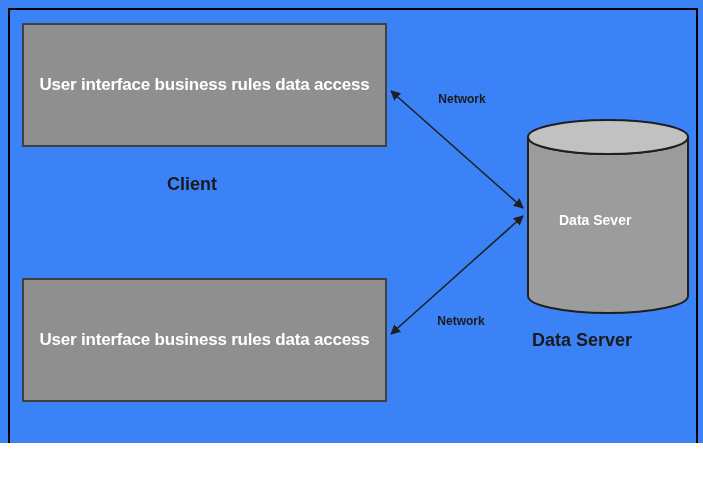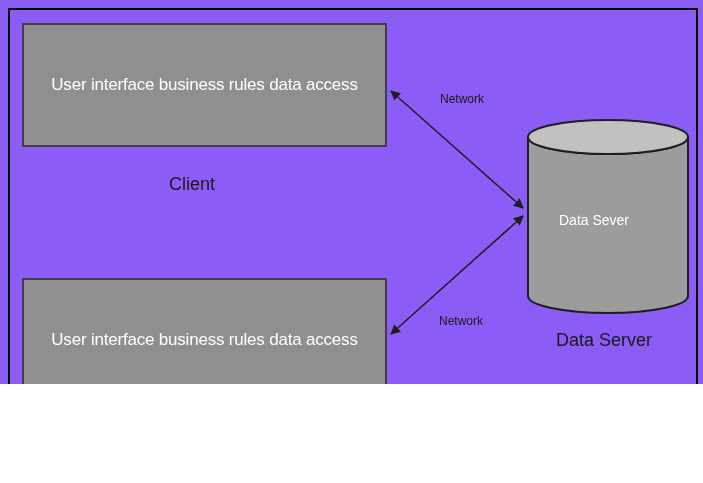--- a/index.html
+++ b/index.html
@@ -1,22 +1,22 @@
 <!DOCTYPE html>
 <html><head>
 <meta charset="utf-8">
 <style>
   html, body { margin: 0; padding: 0; background: #ffffff; }
   #canvas {
     position: relative;
     width: 703px;
-    height: 384px;
-    background: #8b5cf6;
+    height: 443px;
+    background: #3b82f6;
     font-family: "Liberation Sans", sans-serif;
-    font-weight: normal;
+    font-weight: bold;
     overflow: hidden;
   }
   .frame {
     position: absolute;
     left: 8px; top: 8px;
     width: 690px; height: 470px;
     border: 2px solid #000000;
     box-sizing: border-box;
   }
   .client-box {
@@ -44,21 +44,21 @@
     position: absolute;
     color: #1a1a1a;
     text-align: center;
   }
   #client-caption {
     left: 22px; top: 174px;
     width: 340px;
     font-size: 18px;
   }
   #server-caption {
-    left: 524px; top: 330px;
+    left: 502px; top: 330px;
     width: 160px;
     font-size: 18px;
   }
   .network-label {
     position: absolute;
     width: 110px;
     color: #1a1a1a;
     font-size: 12px;
     text-align: center;
   }

